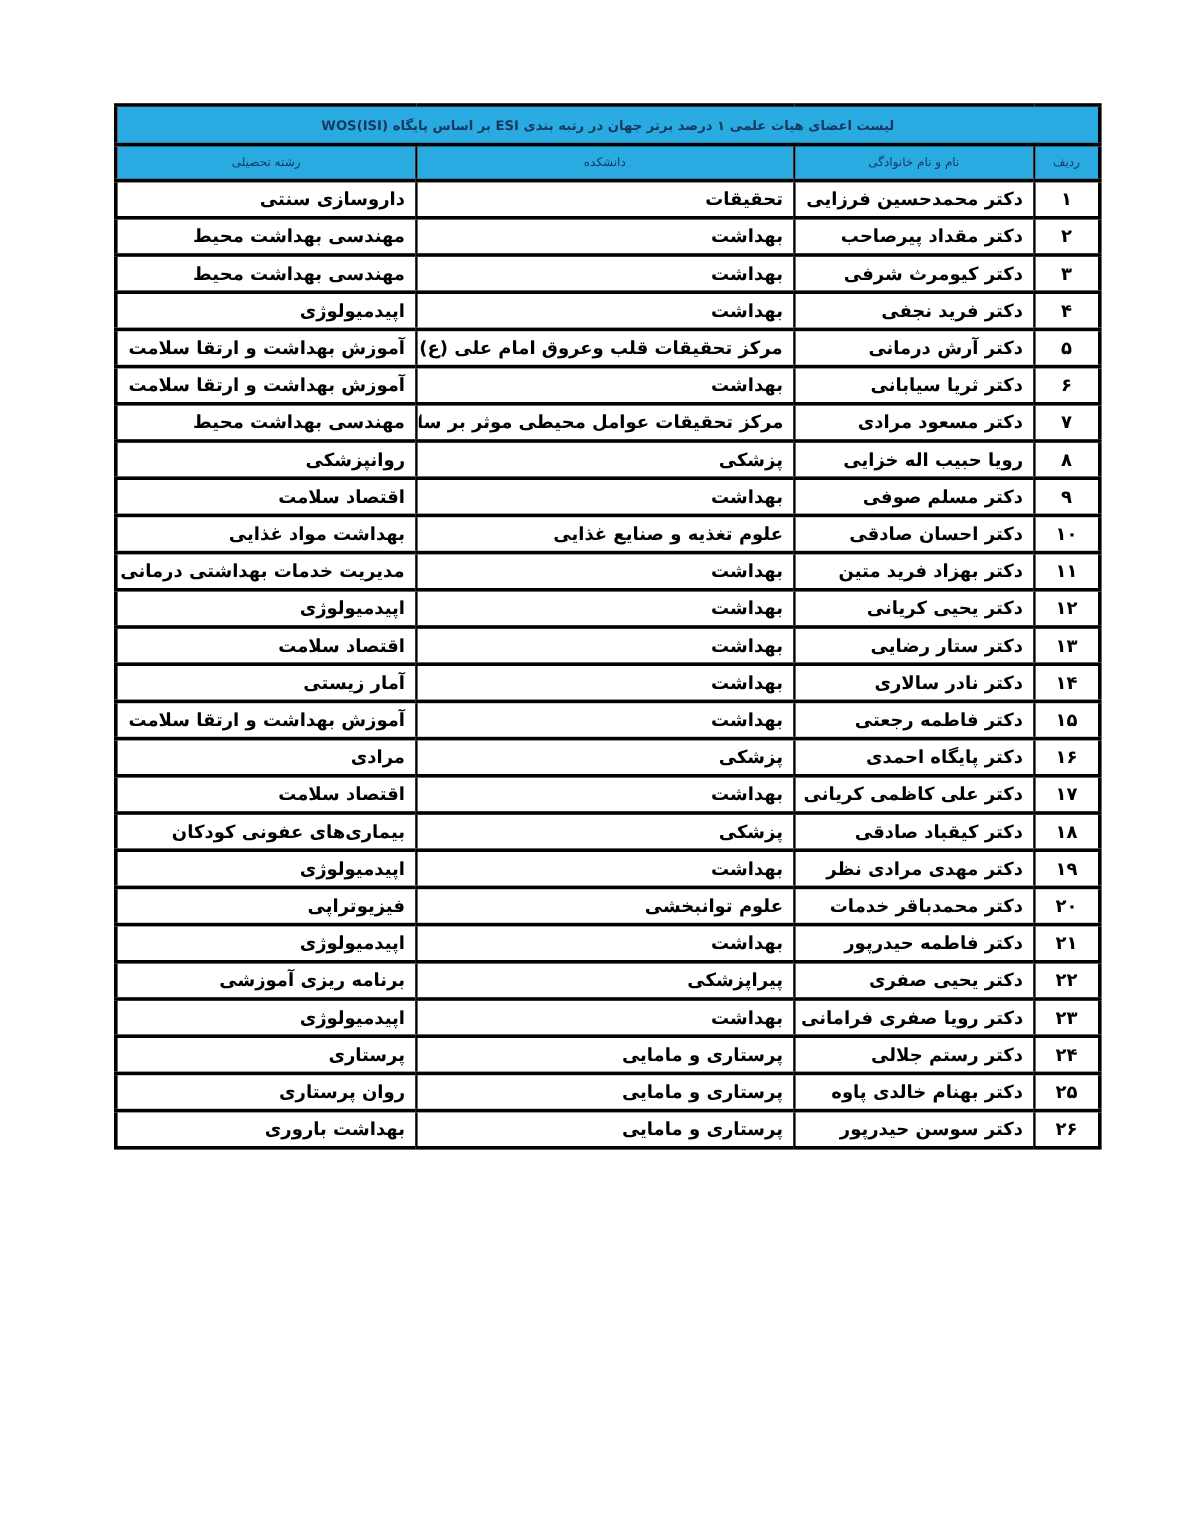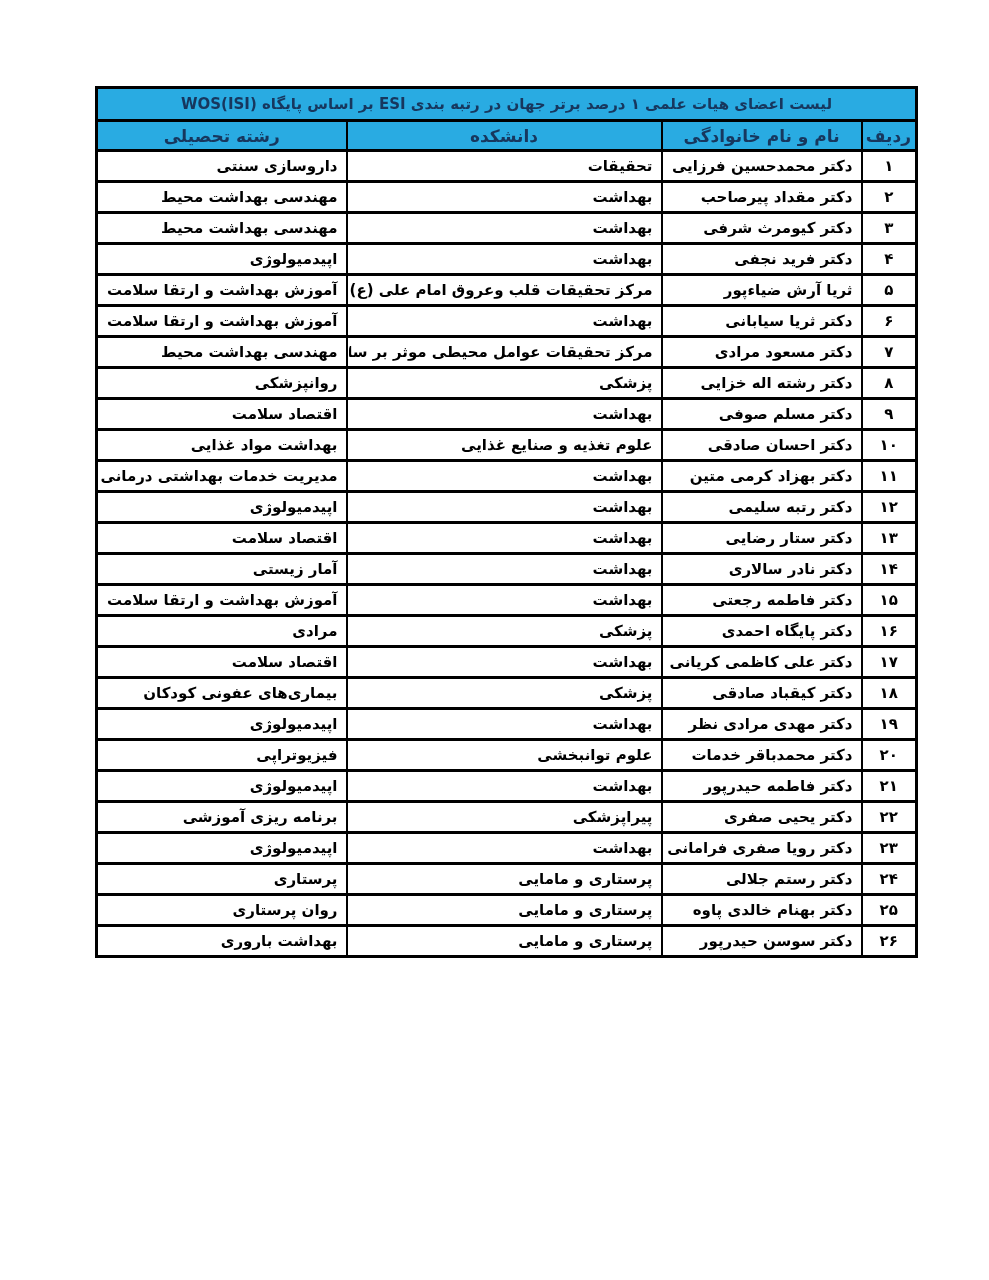--- a/index.html
+++ b/index.html
@@ -38,30 +38,30 @@
     border: 2px solid var(--border);
     border-top-width: 3px;
     border-bottom-width: 3px;
     overflow: hidden;
     white-space: nowrap;
   }
   .title-cell {
     background: var(--header-bg);
     color: var(--header-text);
     font-weight: bold;
-    font-size: 15px;
+    font-size: 11px;
     text-align: center;
     height: 33px;
     padding: 0 4px;
   }
   .head-cell {
     background: var(--header-bg);
     color: var(--header-text);
-    font-weight: bold;
-    font-size: 17px;
+    font-weight: normal;
+    font-size: 10px;
     text-align: center;
     height: 30px;
     padding: 0 4px;
   }
   .faculty-table td {
     height: 31px;
     font-size: 15px;
     font-weight: 600;
     color: var(--cell-text);
     text-align: right;
@@ -118,63 +118,63 @@
     <td class="field">مهندسی بهداشت محیط</td>
   </tr>
         <tr>
     <td class="rank">۴</td>
     <td class="name">دکتر فرید نجفی</td>
     <td class="faculty">بهداشت</td>
     <td class="field">اپیدمیولوژی</td>
   </tr>
         <tr>
     <td class="rank">۵</td>
-    <td class="name">ثریا آرش ضیاءپور</td>
+    <td class="name">دکتر آرش درمانی</td>
     <td class="faculty center">مرکز تحقیقات قلب وعروق امام علی (ع)</td>
     <td class="field">آموزش بهداشت و ارتقا سلامت</td>
   </tr>
         <tr>
     <td class="rank">۶</td>
     <td class="name">دکتر ثریا سیابانی</td>
     <td class="faculty">بهداشت</td>
     <td class="field">آموزش بهداشت و ارتقا سلامت</td>
   </tr>
         <tr>
     <td class="rank">۷</td>
     <td class="name">دکتر مسعود مرادی</td>
     <td class="faculty center">مرکز تحقیقات عوامل محیطی موثر بر سلامت</td>
     <td class="field">مهندسی بهداشت محیط</td>
   </tr>
         <tr>
     <td class="rank">۸</td>
-    <td class="name">دکتر رشته اله خزایی</td>
+    <td class="name">رویا حبیب اله خزایی</td>
     <td class="faculty">پزشکی</td>
     <td class="field">روانپزشکی</td>
   </tr>
         <tr>
     <td class="rank">۹</td>
     <td class="name">دکتر مسلم صوفی</td>
     <td class="faculty">بهداشت</td>
     <td class="field">اقتصاد سلامت</td>
   </tr>
         <tr>
     <td class="rank">۱۰</td>
     <td class="name">دکتر احسان صادقی</td>
     <td class="faculty">علوم تغذیه و صنایع غذایی</td>
     <td class="field">بهداشت مواد غذایی</td>
   </tr>
         <tr>
     <td class="rank">۱۱</td>
-    <td class="name">دکتر بهزاد کرمی متین</td>
+    <td class="name">دکتر بهزاد فرید متین</td>
     <td class="faculty">بهداشت</td>
     <td class="field">مدیریت خدمات بهداشتی درمانی</td>
   </tr>
         <tr>
     <td class="rank">۱۲</td>
-    <td class="name">دکتر رتبه سلیمی</td>
+    <td class="name">دکتر یحیی کریانی</td>
     <td class="faculty">بهداشت</td>
     <td class="field">اپیدمیولوژی</td>
   </tr>
         <tr>
     <td class="rank">۱۳</td>
     <td class="name">دکتر ستار رضایی</td>
     <td class="faculty">بهداشت</td>
     <td class="field">اقتصاد سلامت</td>
   </tr>
         <tr>

